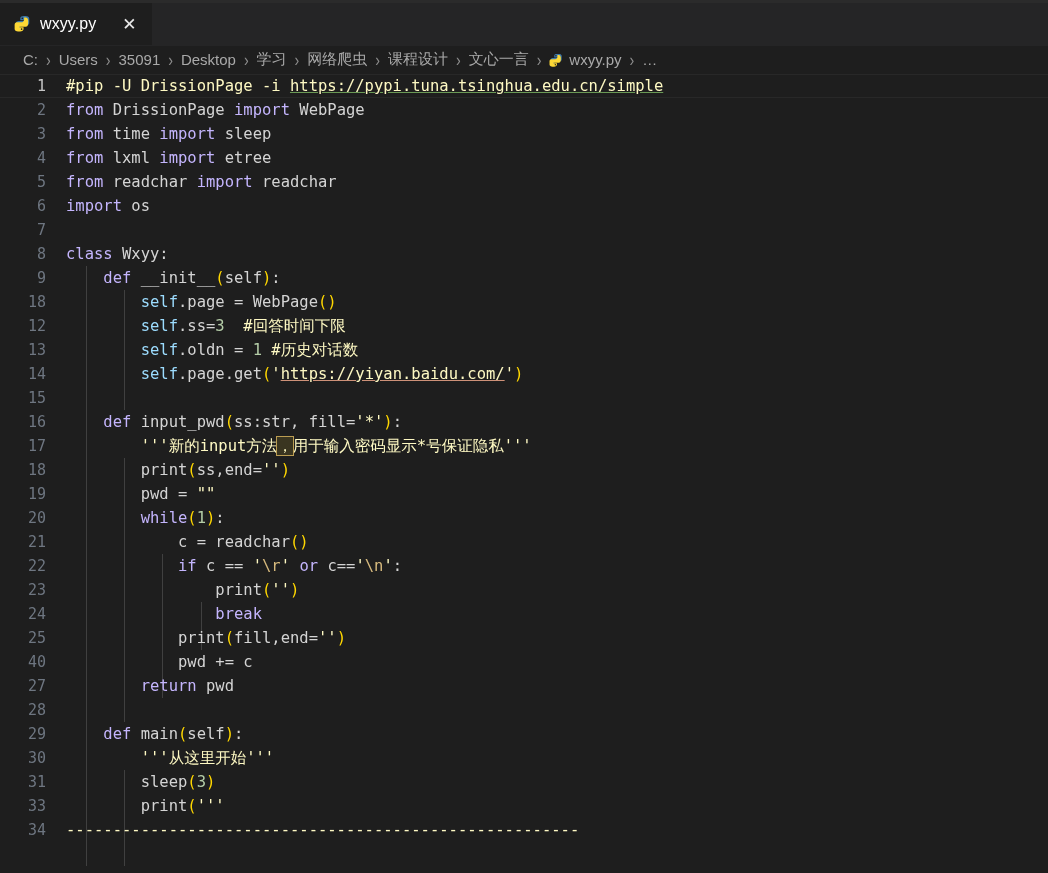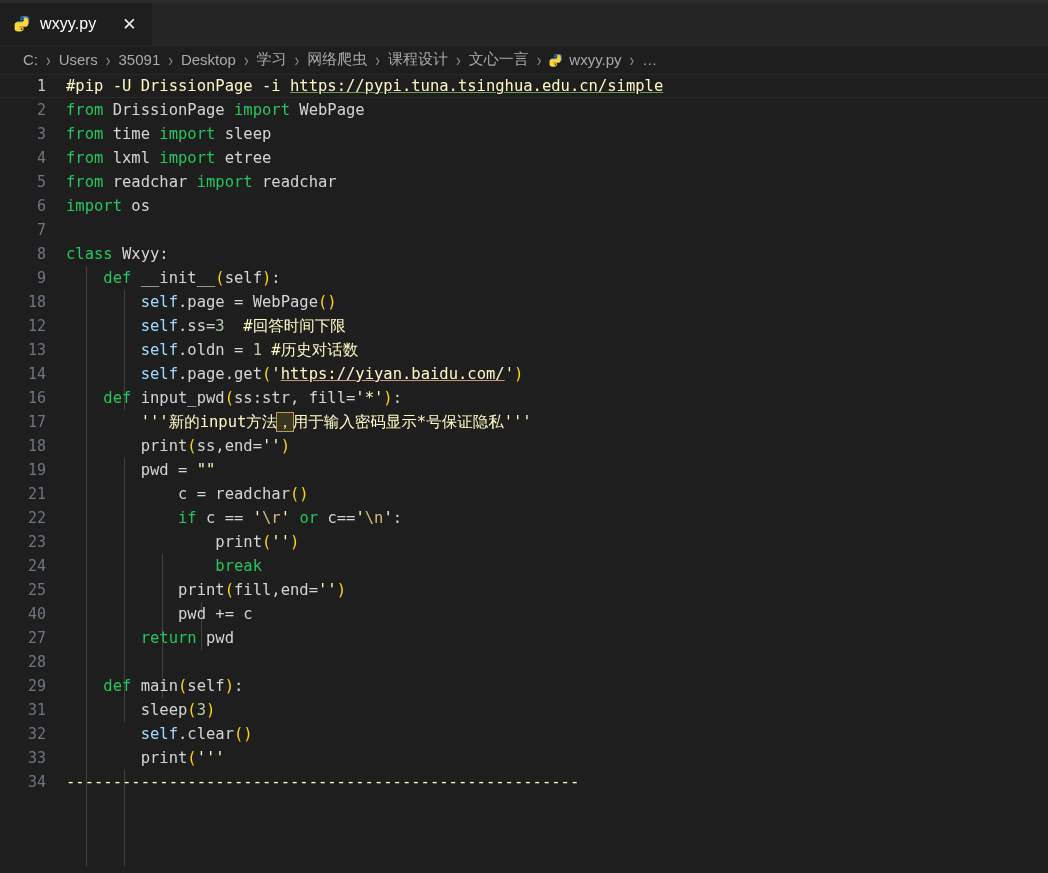--- a/index.html
+++ b/index.html
@@ -111,21 +111,21 @@
     letter-spacing: 0px;
     position: relative;
   }
   
   #guides { position: absolute; left: 0; top: 0; right: 0; bottom: 0; pointer-events: none; }
   .guide { position: absolute; width: 1px; background: #404040; }
 
   
   .c-com   { color: #fef9c3; }              
   .c-com u { text-decoration: underline; text-decoration-color:#6A9955; }
-  .c-kw    { color: #22c55e; }              
+  .c-kw    { color: #c4b5fd; }              
   .c-id    { color: #9CDCFE; }              
   .c-str   { color: #fef9c3; }              
   .c-str u { text-decoration: underline; text-decoration-color:#CE9178; }
   .c-num   { color: #B5CEA8; }              
   .c-par1  { color: #FFD700; }              
   .c-esc   { color: #D7BA7D; }
   .uni-hl  {                                 
     background: #3a3520;
     outline: 1px solid #bb9d52;
   }
@@ -293,20 +293,24 @@
     <div class="row">
       <span class="ln">13</span>
       <span class="code">        <span class="c-id">self</span><span class="c-plain">.oldn = </span><span class="c-num">1</span><span class="c-plain"> </span><span class="c-com">#历史对话数</span></span>
     </div>
 
     <div class="row">
       <span class="ln">14</span>
       <span class="code">        <span class="c-id">self</span><span class="c-plain">.page.get</span><span class="c-par1">(</span><span class="c-str">'<u>https://yiyan.baidu.com/</u>'</span><span class="c-par1">)</span></span>
     </div>
 
+    <div class="row">
+      <span class="ln">15</span>
+      <span class="code"></span>
+    </div>
 
     <div class="row">
       <span class="ln">16</span>
       <span class="code">    <span class="c-kw">def</span> <span class="c-plain">input_pwd</span><span class="c-par1">(</span><span class="c-plain">ss</span><span class="c-plain">:str, fill=</span><span class="c-str">'*'</span><span class="c-par1">)</span><span class="c-plain">:</span></span>
     </div>
 
     <div class="row">
       <span class="ln">17</span>
       <span class="code">        <span class="c-str">'''新的input方法</span><span class="c-str uni-hl">，</span><span class="c-str">用于输入密码显示*号保证隐私'''</span></span>
     </div>
@@ -314,20 +318,24 @@
     <div class="row">
       <span class="ln">18</span>
       <span class="code">        <span class="c-plain">print</span><span class="c-par1">(</span><span class="c-plain">ss,end=</span><span class="c-str">''</span><span class="c-par1">)</span></span>
     </div>
 
     <div class="row">
       <span class="ln">19</span>
       <span class="code">        <span class="c-plain">pwd = </span><span class="c-str">""</span></span>
     </div>
 
+    <div class="row">
+      <span class="ln">20</span>
+      <span class="code">        <span class="c-kw">while</span><span class="c-par1">(</span><span class="c-num">1</span><span class="c-par1">)</span><span class="c-plain">:</span></span>
+    </div>
 
     <div class="row">
       <span class="ln">21</span>
       <span class="code">            <span class="c-plain">c = readchar</span><span class="c-par1">()</span></span>
     </div>
 
     <div class="row">
       <span class="ln">22</span>
       <span class="code">            <span class="c-kw">if</span> <span class="c-plain">c == </span><span class="c-str">'</span><span class="c-esc">\r</span><span class="c-str">'</span> <span class="c-kw">or</span> <span class="c-plain">c==</span><span class="c-str">'</span><span class="c-esc">\n</span><span class="c-str">'</span><span class="c-plain">:</span></span>
     </div>
@@ -360,30 +368,30 @@
     <div class="row">
       <span class="ln">28</span>
       <span class="code"></span>
     </div>
 
     <div class="row">
       <span class="ln">29</span>
       <span class="code">    <span class="c-kw">def</span> <span class="c-plain">main</span><span class="c-par1">(</span><span class="c-plain">self</span><span class="c-par1">)</span><span class="c-plain">:</span></span>
     </div>
 
+    <div class="row">
+      <span class="ln">30</span>
+      <span class="code">        <span class="c-str">'''从这里开始'''</span></span>
+    </div>
 
     <div class="row">
       <span class="ln">31</span>
       <span class="code">        <span class="c-plain">sleep</span><span class="c-par1">(</span><span class="c-num">3</span><span class="c-par1">)</span></span>
     </div>
 
-    <div class="row">
-      <span class="ln">32</span>
-      <span class="code">        <span class="c-id">self</span><span class="c-plain">.clear</span><span class="c-par1">()</span></span>
-    </div>
 
     <div class="row">
       <span class="ln">33</span>
       <span class="code">        <span class="c-plain">print</span><span class="c-par1">(</span><span class="c-str">'''</span></span>
     </div>
 
     <div class="row">
       <span class="ln">34</span>
       <span class="code"><span class="c-str">-------------------------------------------------------</span></span>
     </div>

